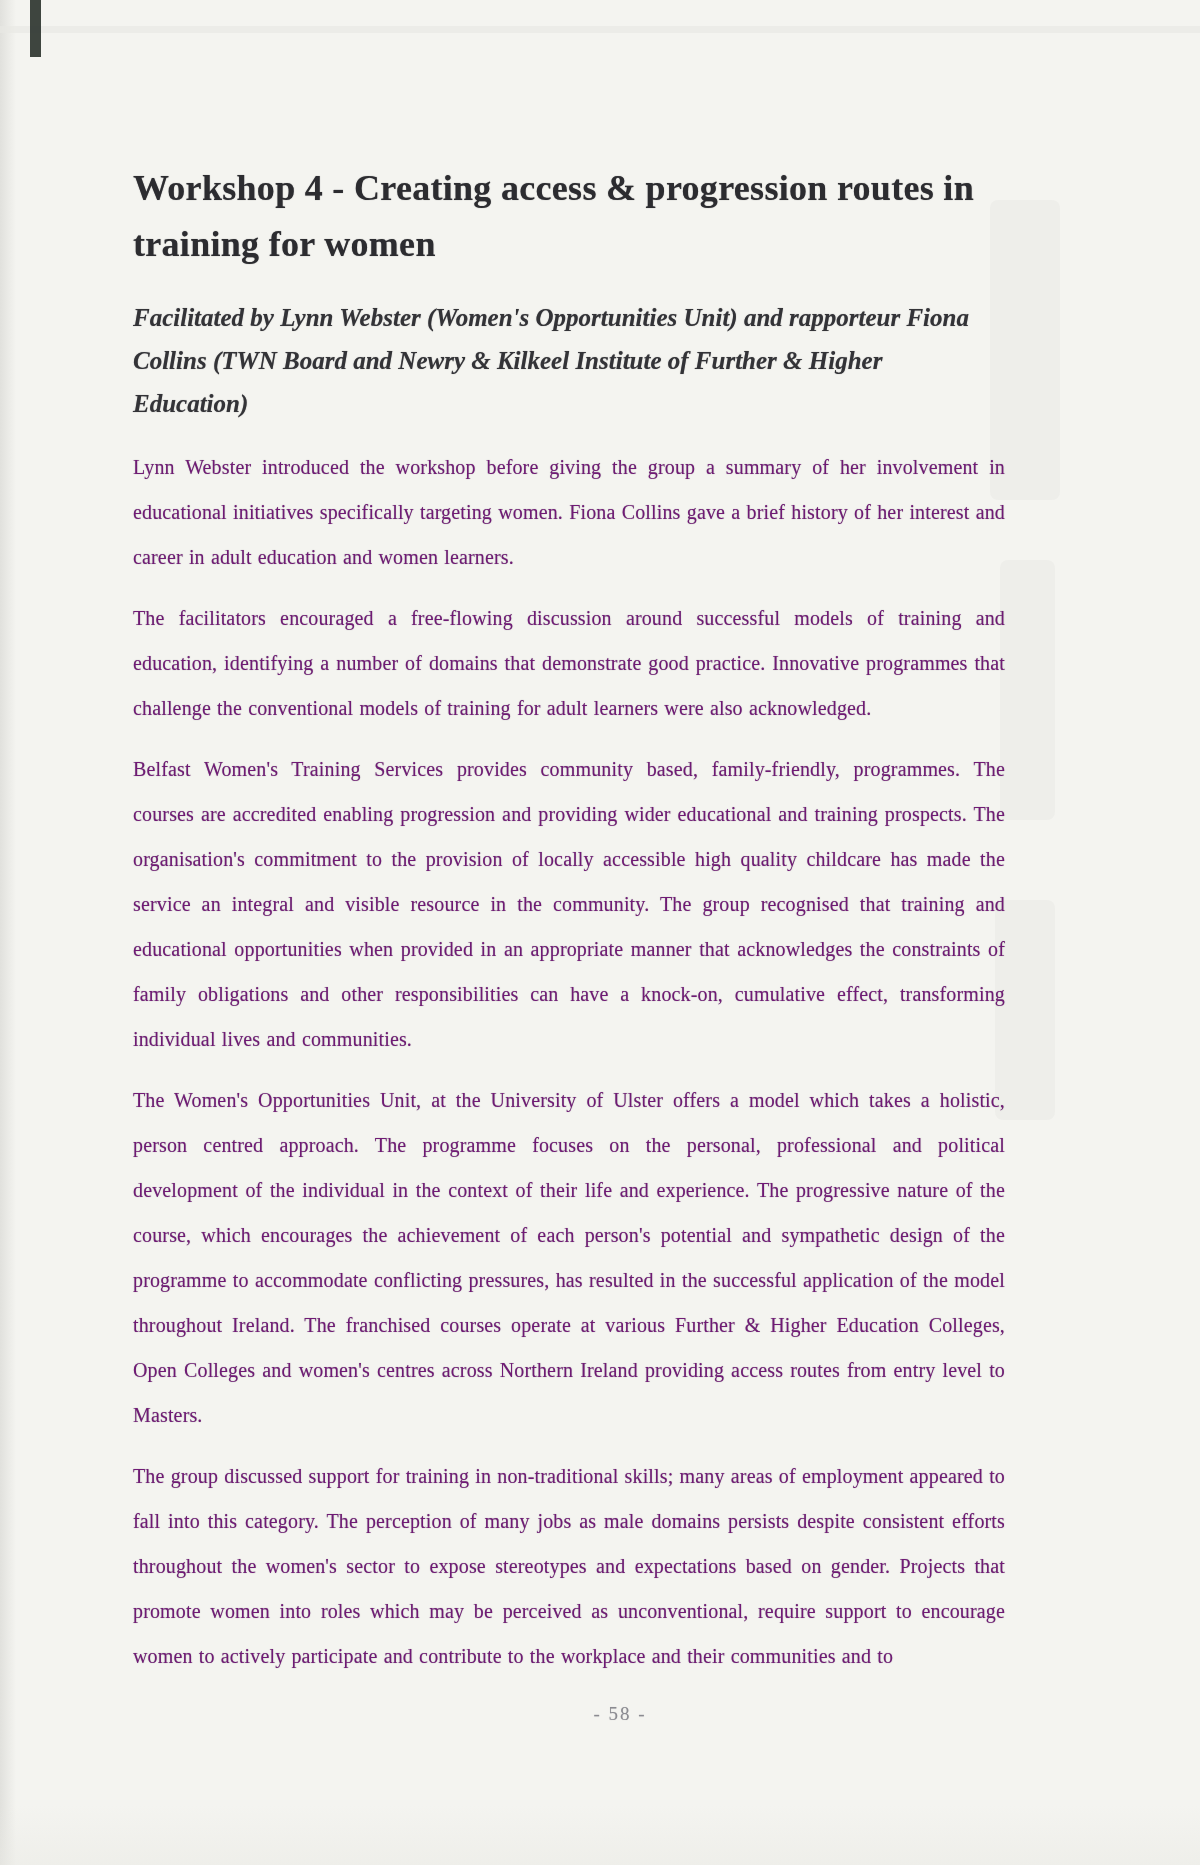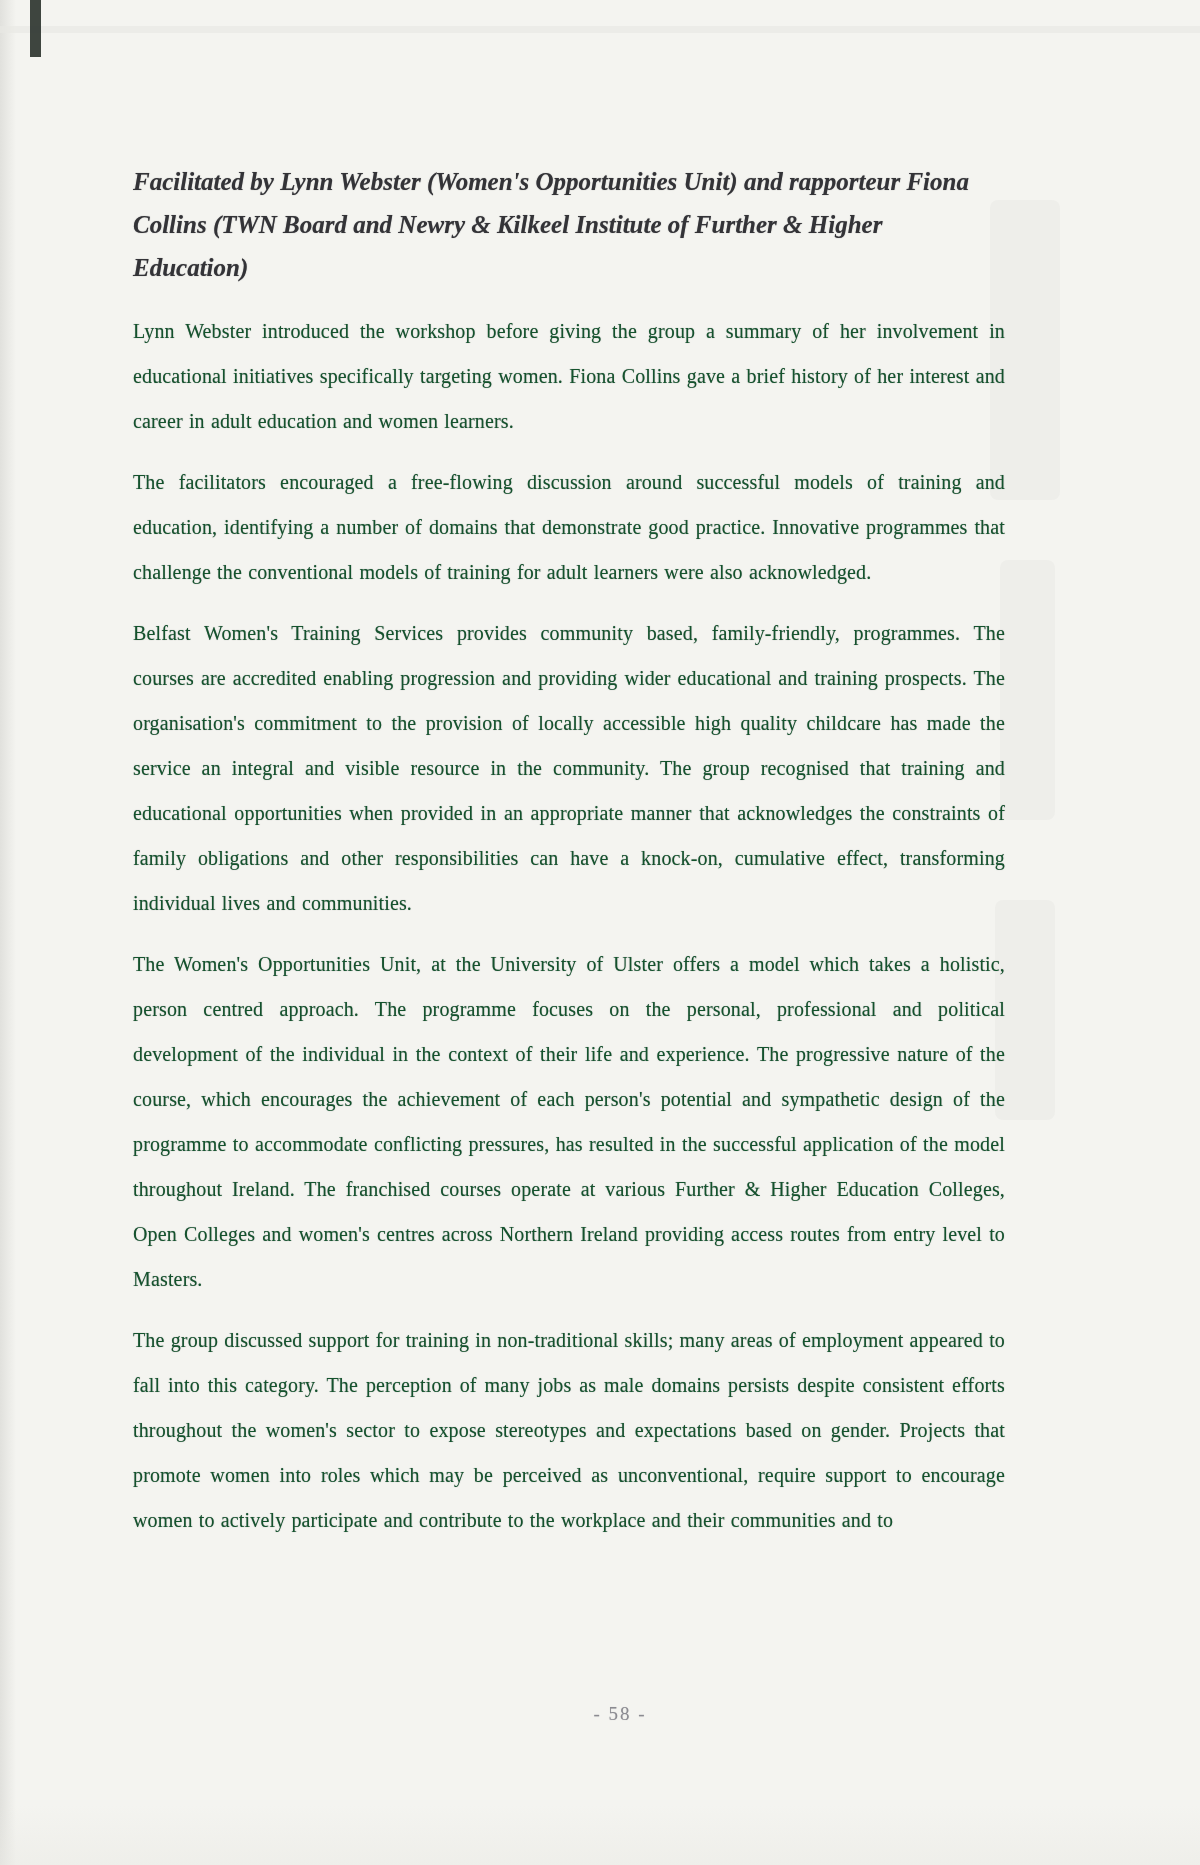--- a/index.html
+++ b/index.html
@@ -79,21 +79,21 @@
     font-style: italic;
     color: #333337;
     text-shadow: 0 0 1px rgba(50,50,55,.5);
     font-family: Liberation Serif, serif;
   }
   .body-para {
     margin: 0 0 16px 0;
     font-size: 20px;
     line-height: 45px;
     text-align: justify;
-    color: #14532d;
+    color: #701a75;
     letter-spacing: .15px;
     word-spacing: 1px;
     text-shadow: 0 0 1px rgba(70,70,78,.5);
   }
   .page-number {
     position: absolute;
     left: 0; top: 1703px;
     width: 1240px;
     text-align: center;
     font-size: 19px;
@@ -110,20 +110,21 @@
 
   <div class="edge-left"></div>
   <div class="edge-top"></div>
   <div class="edge-bottom"></div>
   <div class="corner-mark"></div>
   <div class="bleed b1"></div>
   <div class="bleed b2"></div>
   <div class="bleed b3"></div>
 
   <div class="content">
+    <h1 class="title">Workshop 4 - Creating access &amp; progression routes in training for women</h1>
 
     <h2 class="facilitators">Facilitated by Lynn Webster (Women's Opportunities Unit) and rapporteur Fiona Collins (TWN Board and Newry &amp; Kilkeel Institute of Further &amp; Higher Education)</h2>
 
     <p class="body-para">Lynn Webster introduced the workshop before giving the group a summary of her involvement in educational initiatives specifically targeting women.  Fiona Collins gave a brief history of her interest and career in adult education and women learners.</p>
 
     <p class="body-para">The facilitators encouraged a free-flowing discussion around successful models of training and education, identifying a number of domains that demonstrate good practice.  Innovative programmes that challenge the conventional models of training for adult learners were also acknowledged.</p>
 
     <p class="body-para">Belfast Women's Training Services provides community based, family-friendly, programmes.  The courses are accredited enabling progression and providing wider educational and training prospects.  The organisation's commitment to the provision of locally accessible high quality childcare has made the service an integral and visible resource in the community.  The group recognised that training and educational opportunities when provided in an appropriate manner that acknowledges the constraints of family obligations and other responsibilities can have a knock-on, cumulative effect, transforming individual lives and communities.</p>
 
     <p class="body-para">The Women's Opportunities Unit, at the University of Ulster offers a model which takes a holistic, person centred approach.  The programme focuses on the personal, professional and political development of the individual in the context of their life and experience.  The progressive nature of the course, which encourages the achievement of each person's potential and sympathetic design of the programme to accommodate conflicting pressures, has resulted in the successful application of the model throughout Ireland.  The franchised courses operate at various Further &amp; Higher Education Colleges, Open Colleges and women's centres across Northern Ireland providing access routes from entry level to Masters.</p>

